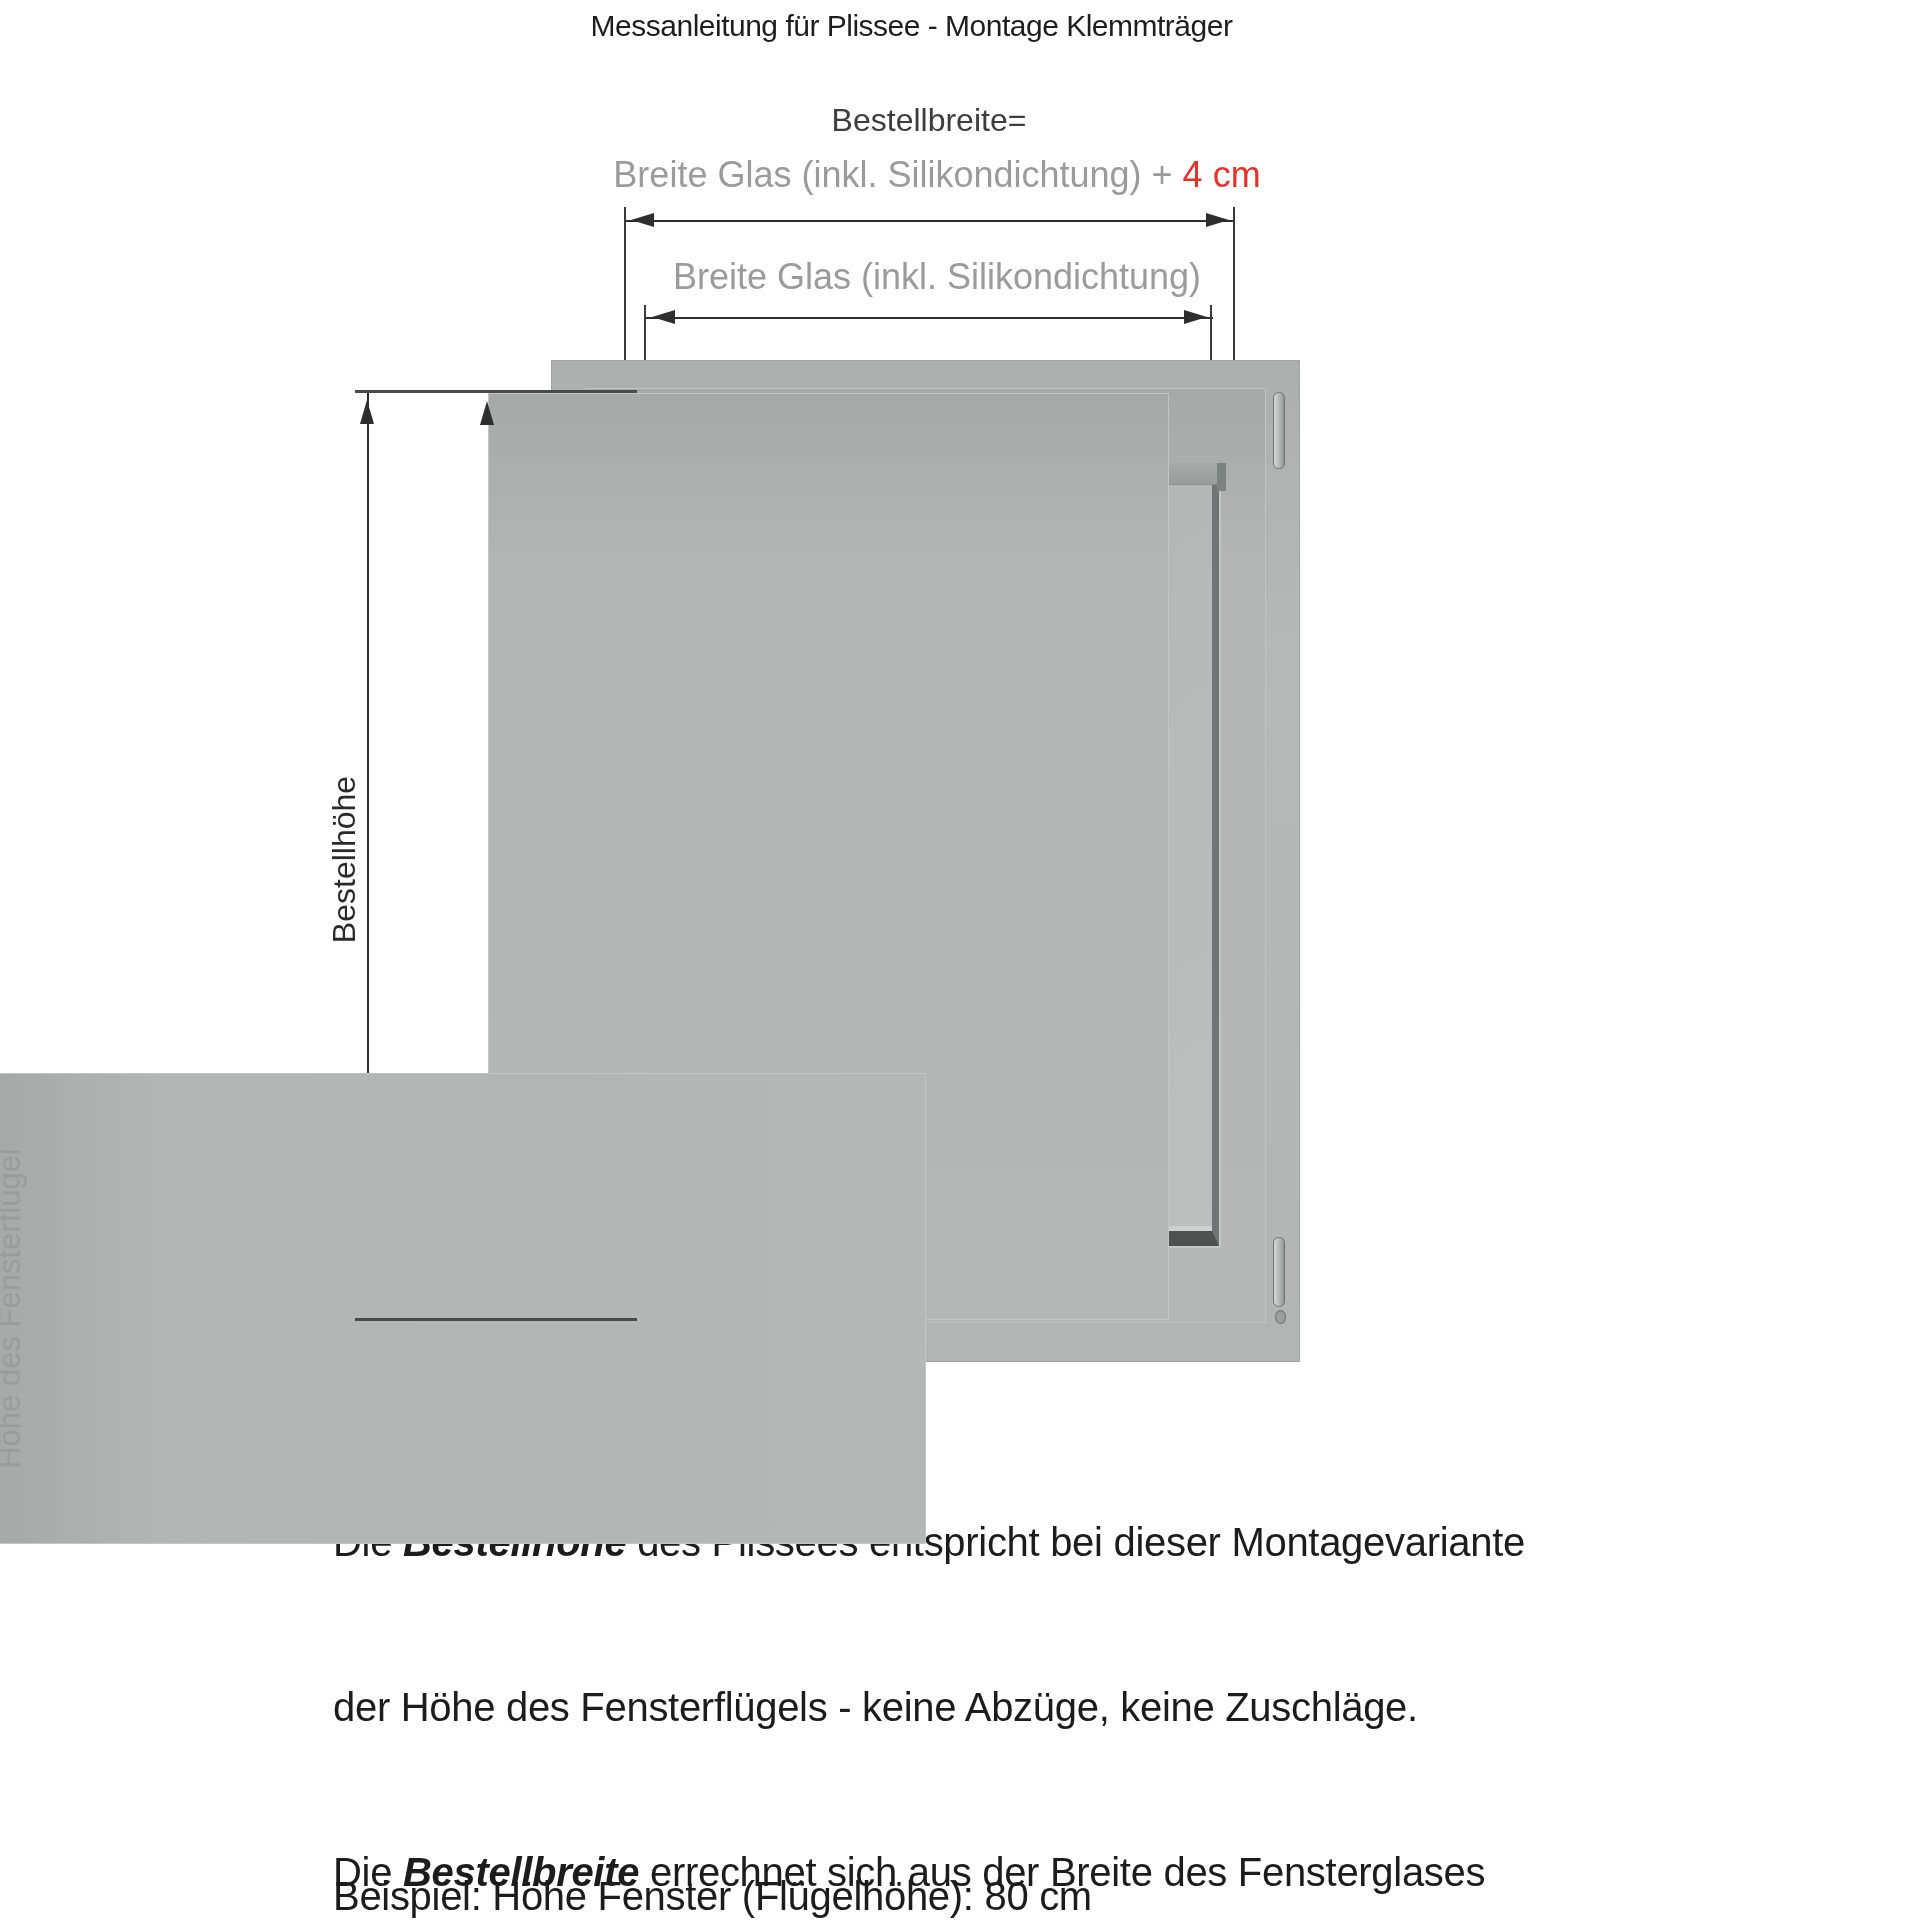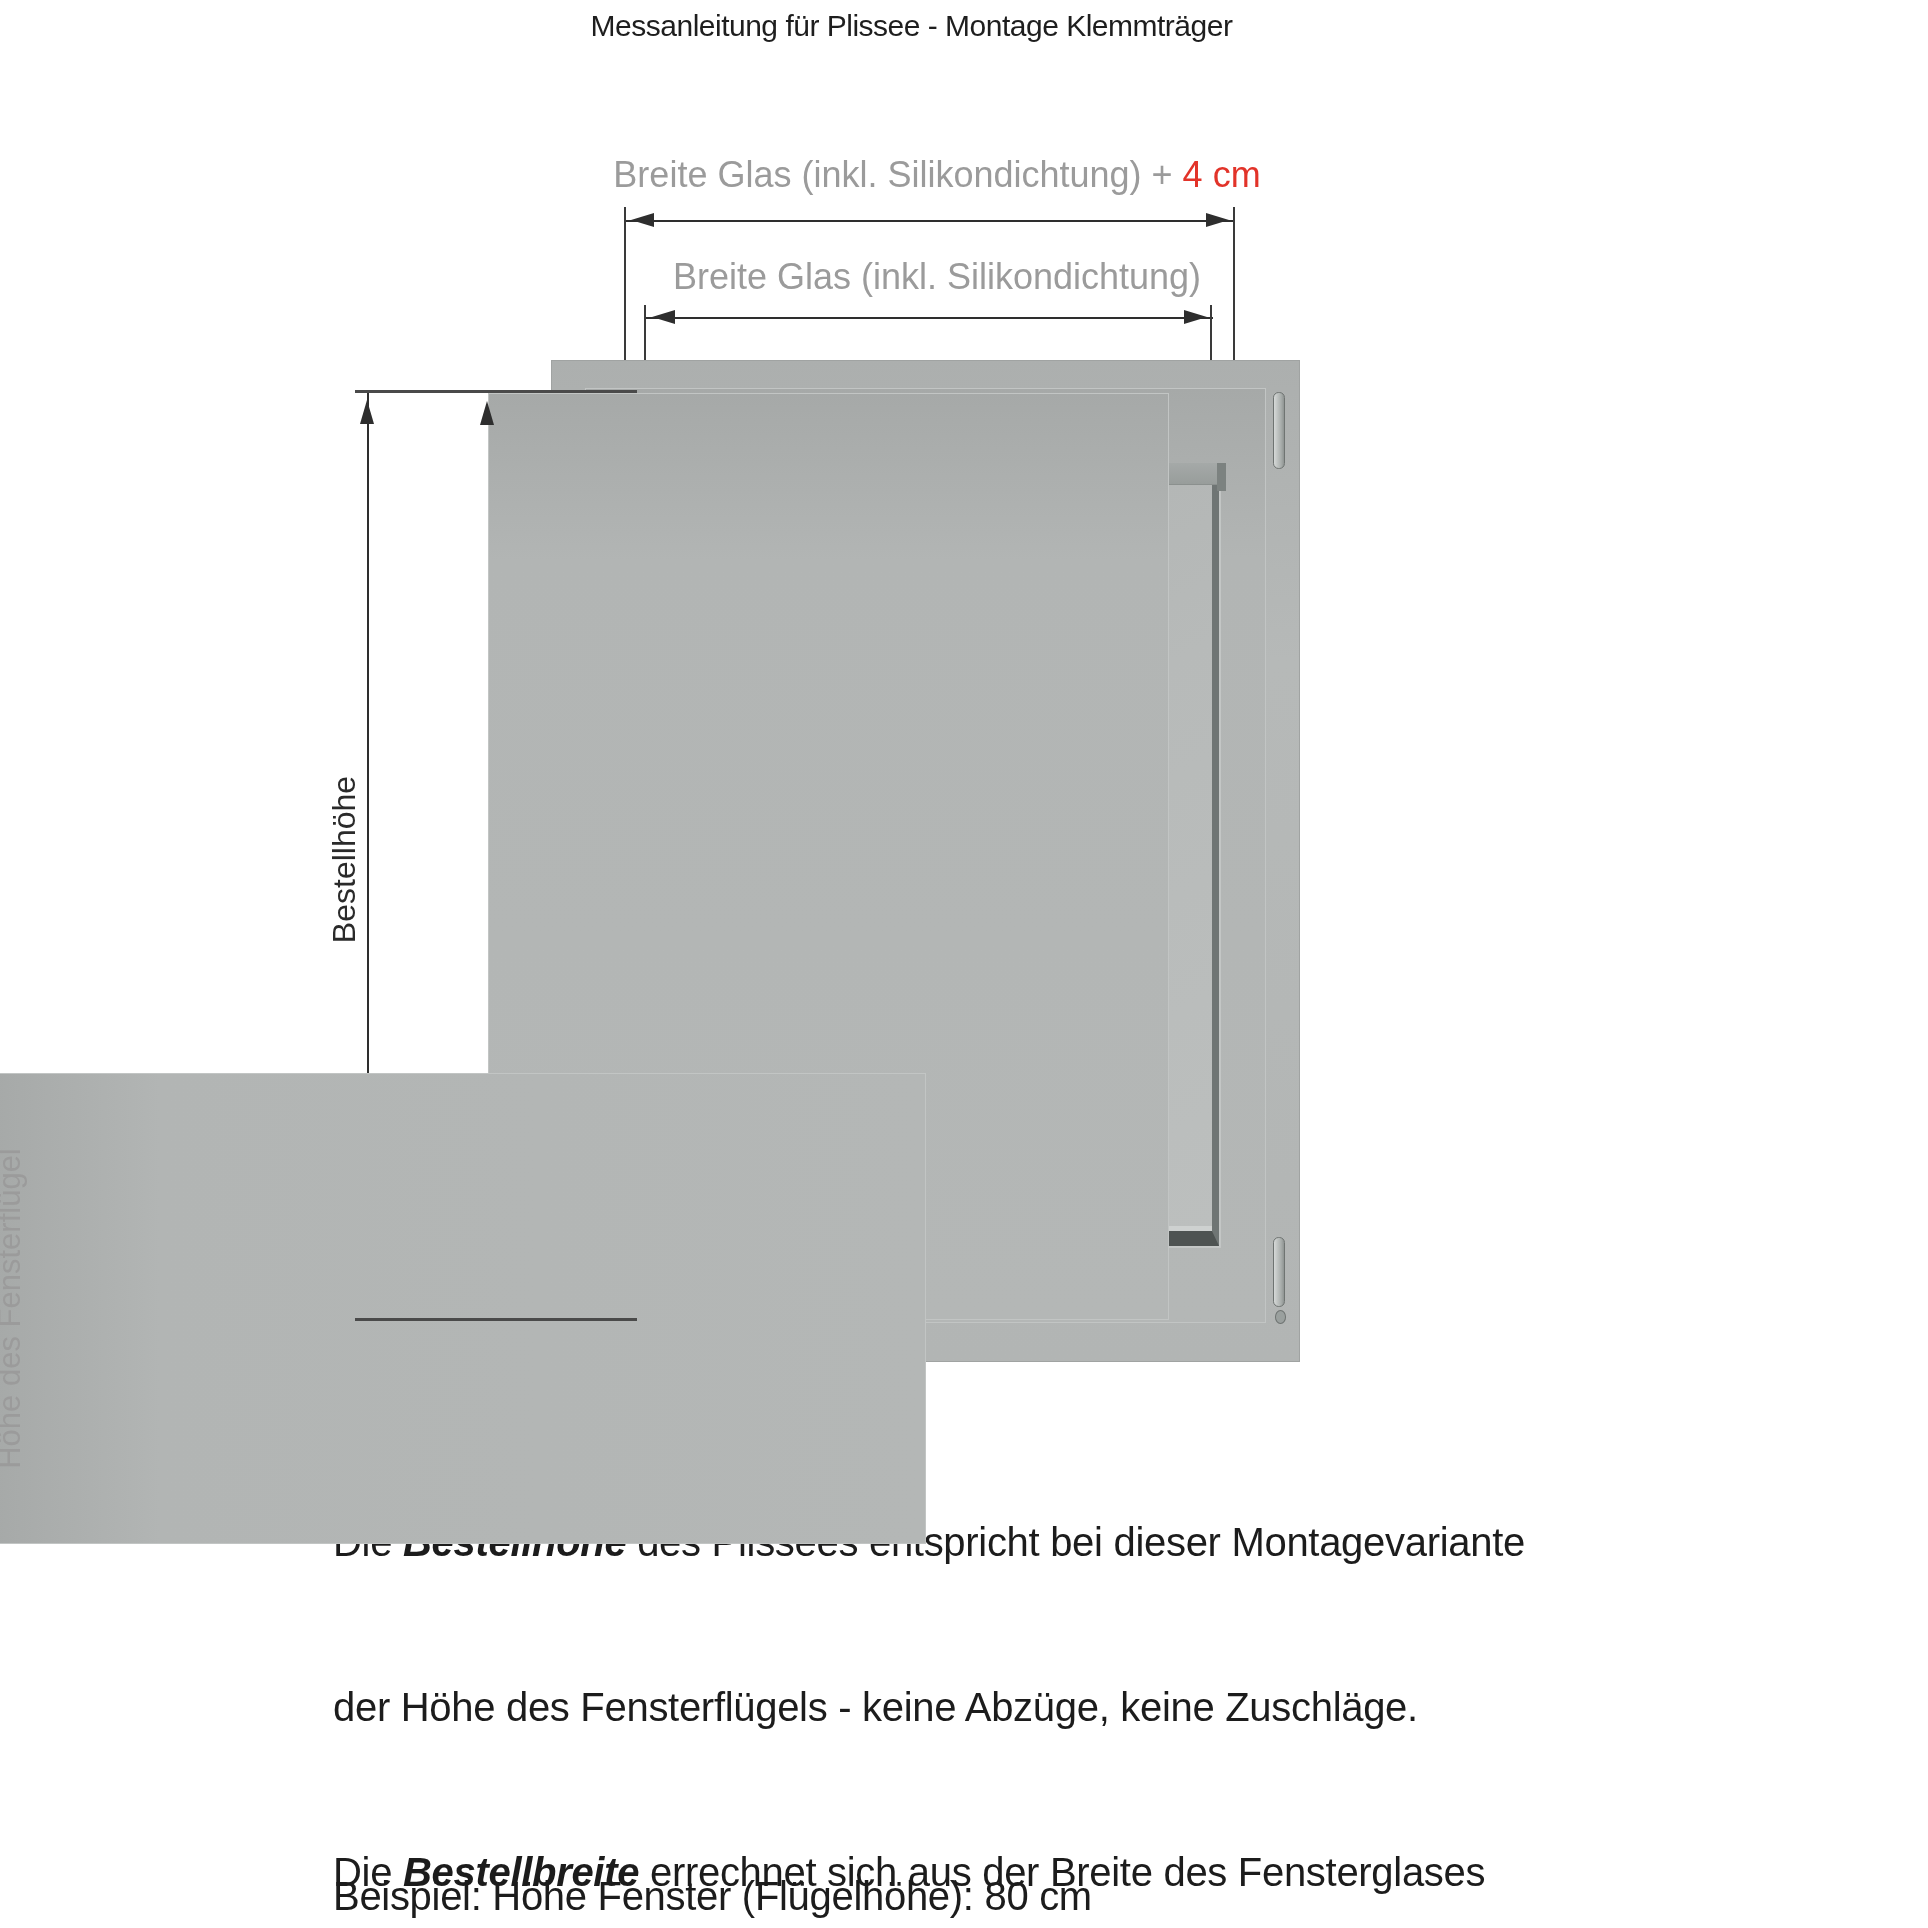--- a/index.html
+++ b/index.html
@@ -104,20 +104,21 @@
     letter-spacing:-0.3px;
   }
 </style>
 </head>
 <body>
 
 <div id="canvas">
 
   <div class="title">Messanleitung für Plissee - Montage Klemmträger</div>
 
+  <div class="order-width-label">Bestellbreite=</div>
 
   <div class="width-label outer"><span>Breite Glas (inkl. Silikondichtung) + </span><span class="red">4 cm</span></div>
 
   <div class="harrow outer"></div>
 
   <div class="width-label inner">Breite Glas (inkl. Silikondichtung)</div>
 
   <div class="harrow inner"></div>
 
   <div class="ext ol"></div>

